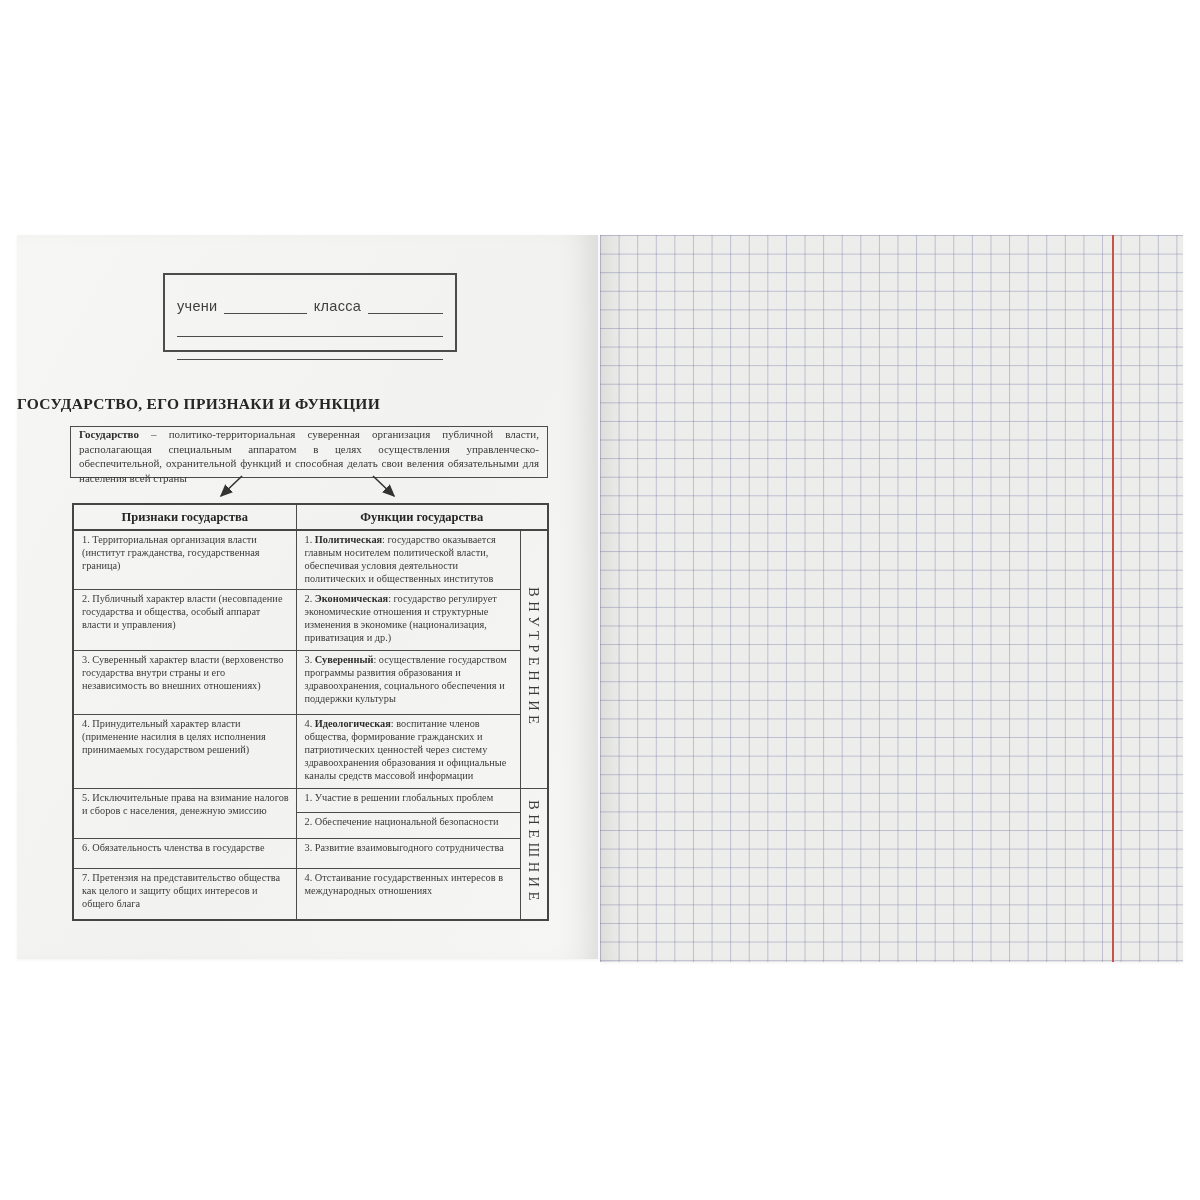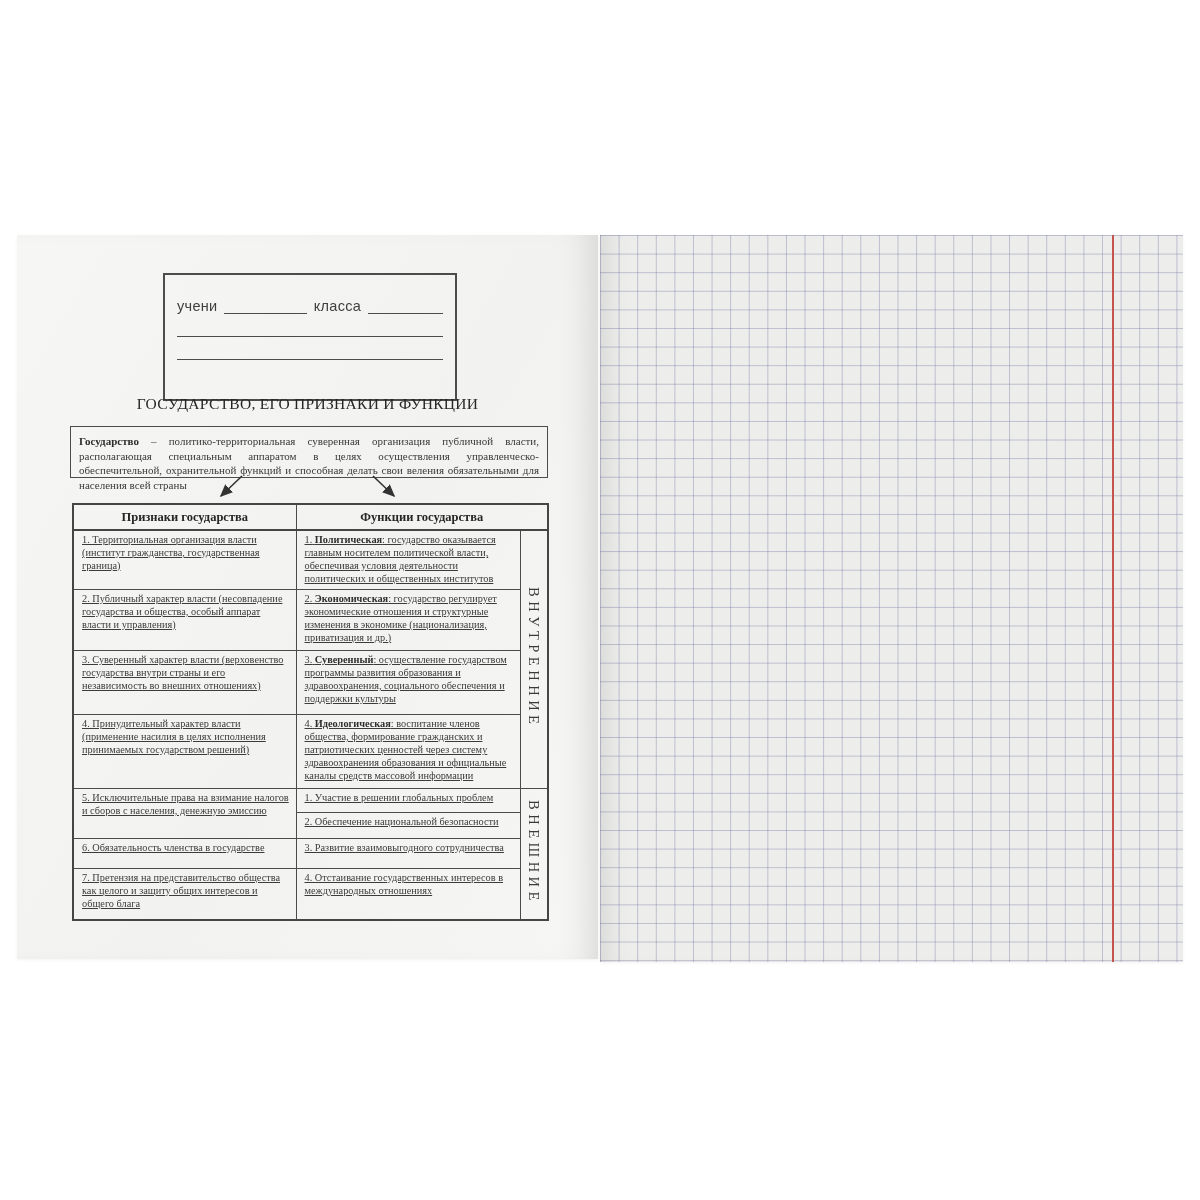--- a/index.html
+++ b/index.html
@@ -11,60 +11,60 @@
 
   
   #left-page{
     left:17px;width:581px;height:724px;
     background:linear-gradient(120deg,#f6f6f4 0%,#f2f2f0 55%,#f6f6f4 100%);
     box-shadow:inset -30px 0 38px -28px rgba(0,0,0,.16), 0 1px 3px rgba(0,0,0,.05);
   }
 
   
   .form-box{
-    position:absolute;left:146px;top:38px;width:294px;height:128px;
+    position:absolute;left:146px;top:38px;width:294px;height:79px;
     border:2px solid #4c4c4c;box-sizing:border-box;
     padding:16px 12px 0 12px;
     font-family:"Liberation Sans", sans-serif;font-size:14.5px;color:#3f3f3f;
   }
   .form-row{display:flex;align-items:flex-end;height:23px;column-gap:7px;}
   .form-label{white-space:nowrap;letter-spacing:.3px;line-height:1;padding-bottom:1px;}
   .form-line{border-bottom:1.6px solid #4c4c4c;height:12px;}
   .g1{flex:1.1;} .g2{flex:1;} .g3{flex:1.7;} .gfull{flex:1;}
 
   
   .sheet-title{
-    position:absolute;top:160px;left:0;width:100%;text-align:center;
-    font-weight:normal;font-size:15.5px;letter-spacing:.3px;color:#262626;
+    position:absolute;top:160px;left:0;width:100%;text-align:left;
+    font-weight:bold;font-size:15.5px;letter-spacing:.3px;color:#262626;
   }
 
   
   .def-box{
     position:absolute;left:53px;top:191px;width:478px;height:52px;box-sizing:border-box;
     border:1.5px solid #4c4c4c;background:transparent;
-    padding:7px 8px;font-size:11px;line-height:1.33;text-align:justify;color:#3a3a3a;
+    padding:0 8px;font-size:11px;line-height:1.33;text-align:justify;color:#3a3a3a;
   }
   .def-box b{color:#2e2e2e;}
 
   
   .arrows{position:absolute;left:190px;top:238px;width:220px;height:30px;}
 
   
   .main-table{
     position:absolute;left:55px;top:268px;width:475px;
     border-collapse:collapse;table-layout:fixed;
     border:2px solid #454545;background:transparent;
   }
   .main-table th{
     border:1px solid #4b4b4b;border-bottom:2px solid #454545;
     font-size:12.5px;padding:4px 18px;color:#262626;text-align:center;
   }
   .main-table td{
     border:1px solid #4b4b4b;font-size:10.3px;line-height:1.26;
-    padding:3px 6px 3px 8px;vertical-align:top;color:#3c3c3c;text-decoration:underline;
+    padding:3px 6px 3px 8px;vertical-align:top;color:#3c3c3c;
   }
   .main-table td b{color:#2e2e2e;text-align:center;}
   td.side-cell{vertical-align:middle;text-align:center;padding:2px 1px;}
   .vertical-text{
     writing-mode:vertical-rl;display:inline-block;
     font-size:14.5px;letter-spacing:4.5px;color:#3a3a3a;line-height:1;
   }
 
   
   #right-page{

